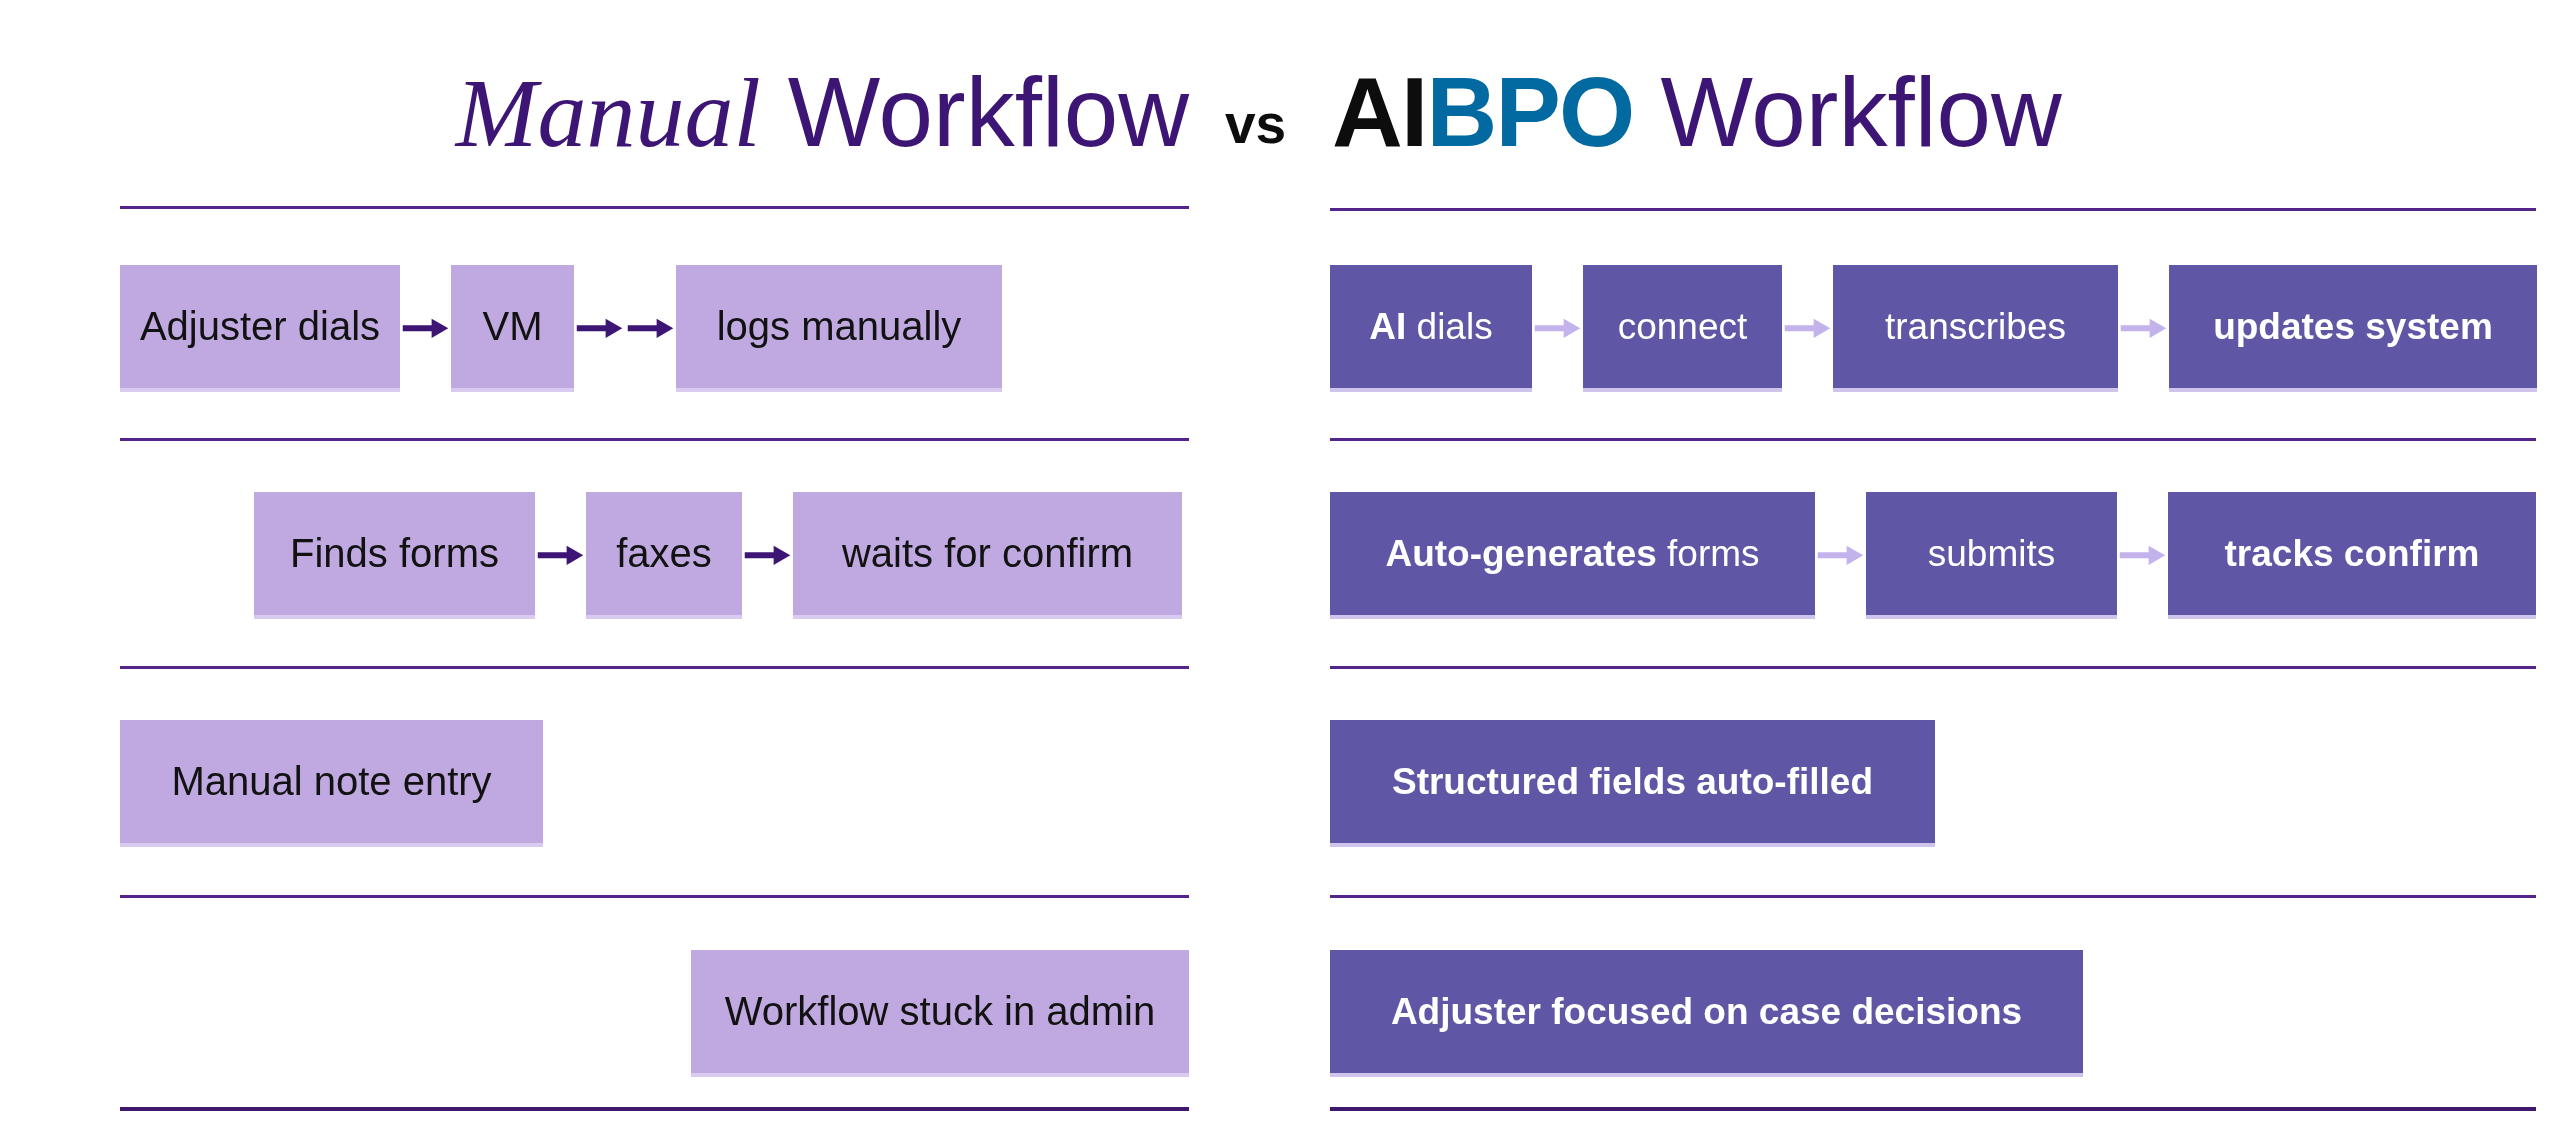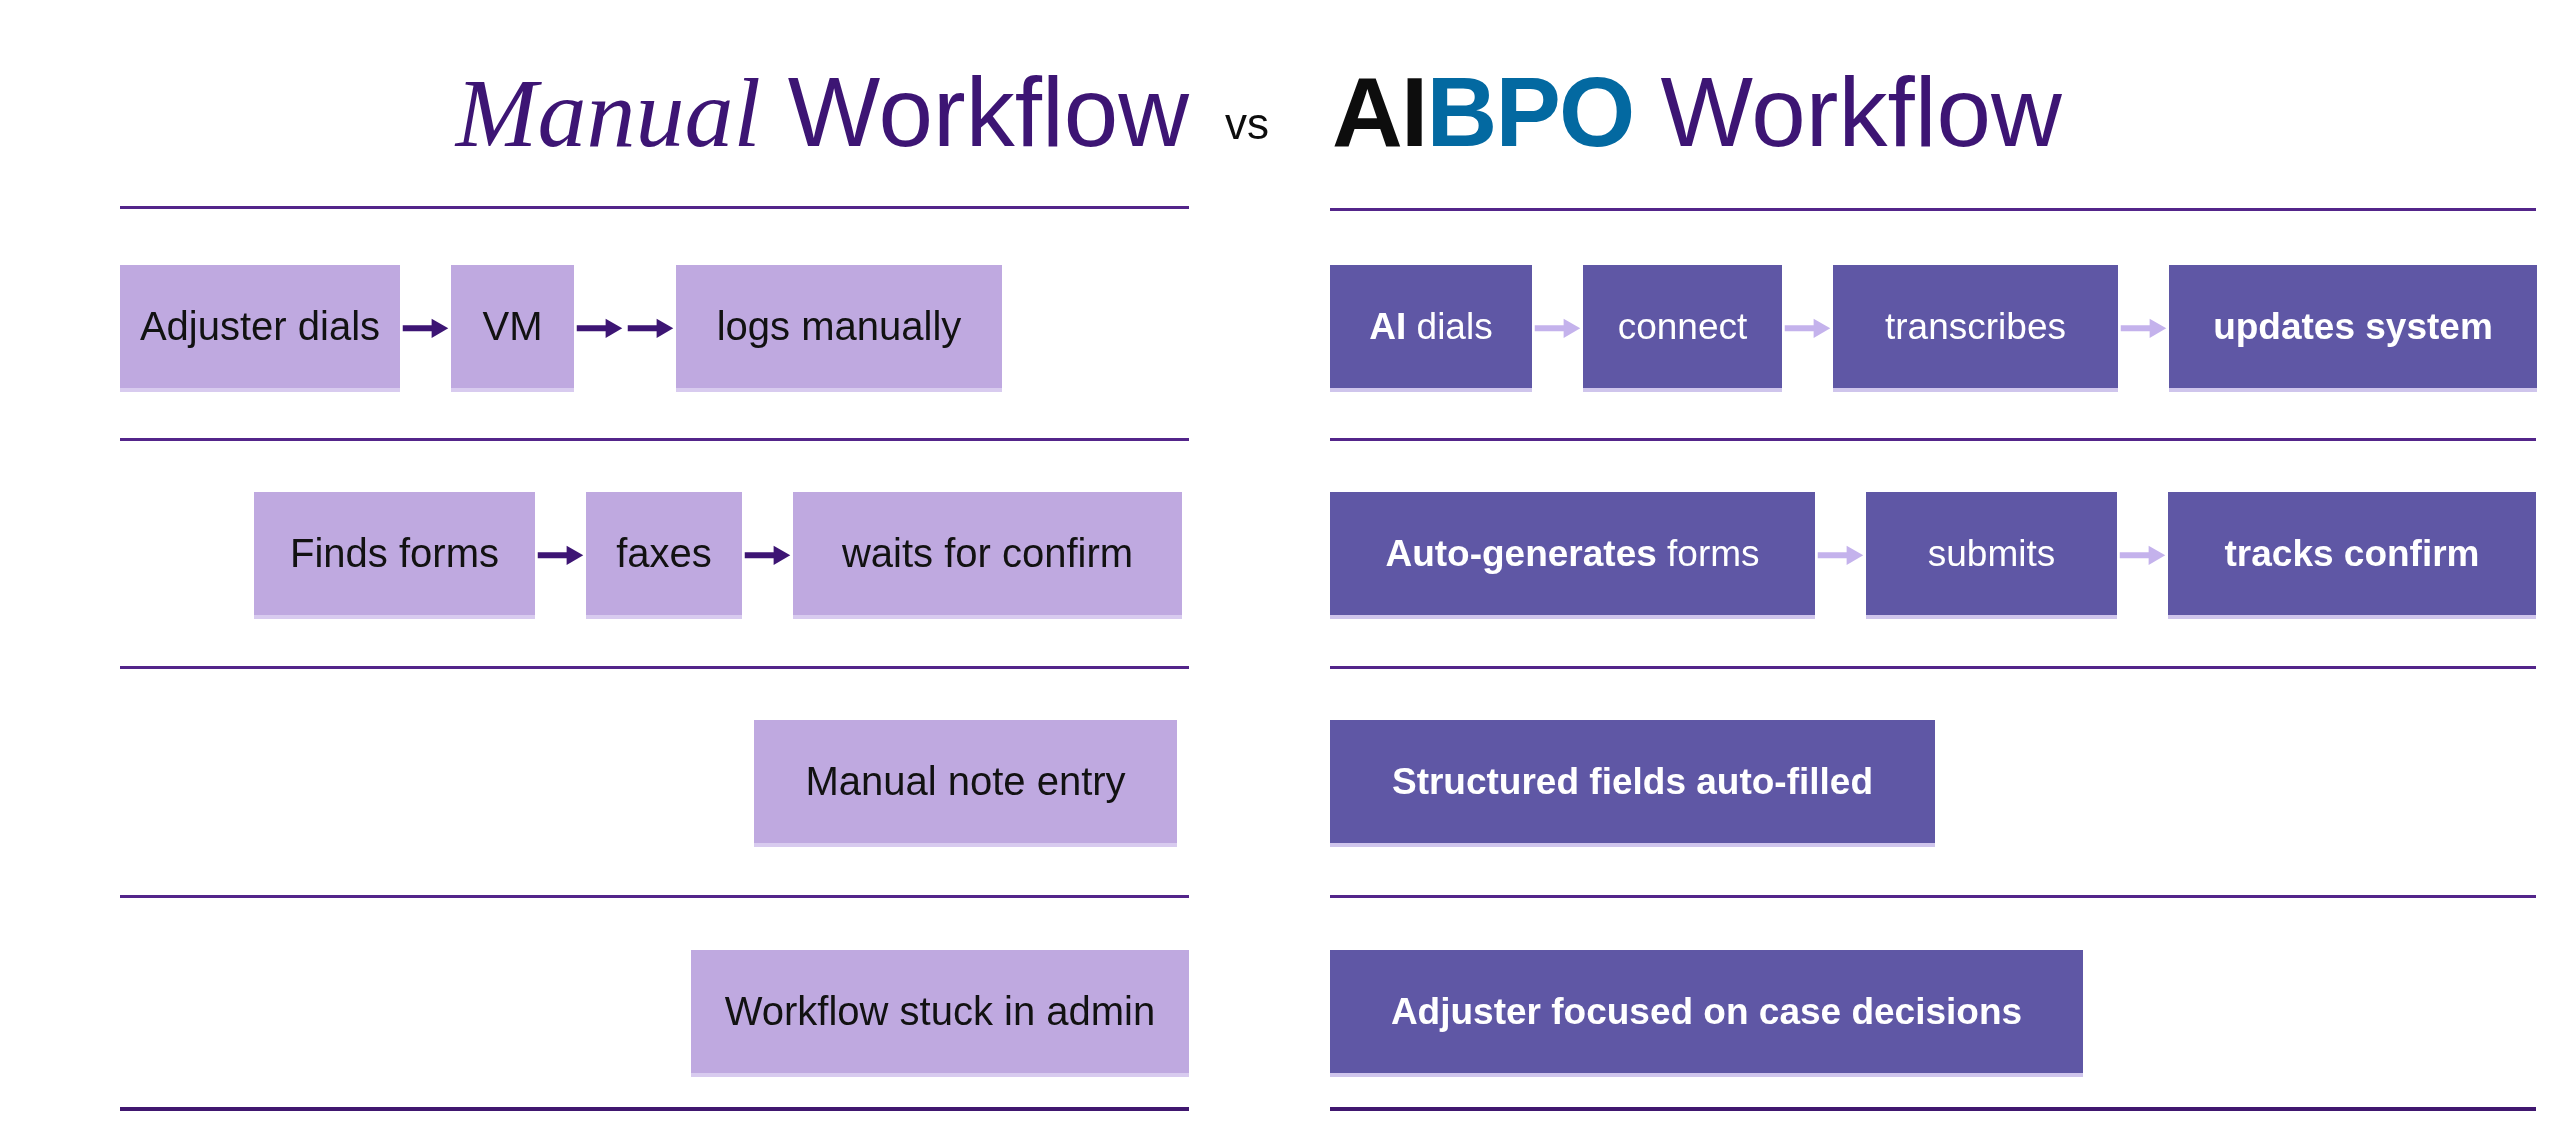--- a/index.html
+++ b/index.html
@@ -16,22 +16,22 @@
   .title-left{
     position:absolute;left:120px;top:54px;width:1069px;
     text-align:right;font-size:98px;line-height:1.05;
     color:#3d1574;white-space:nowrap;
   }
   .t-italic{
     font-family:"Liberation Serif", serif;
     font-style:italic;font-weight:500;
   }
   .vs-label{
-    position:absolute;left:1225px;top:92px;
-    font-size:44px;font-weight:normal;color:#0d0d0d;
+    position:absolute;left:1225px;top:85px;
+    font-size:55px;font-weight:bold;color:#0d0d0d;
   }
   .title-right{
     position:absolute;left:1332px;top:54px;width:1206px;
     text-align:left;font-size:98px;line-height:1.05;
     white-space:nowrap;
   }
   .t-ai{font-weight:bold;color:#0d0d0d;letter-spacing:-1.8px;}
   .t-bpo{font-weight:bold;color:#0369a1;letter-spacing:-1.8px;}
   .t-wf{color:#3d1574;}
 
@@ -136,21 +136,21 @@
         <svg width="49" height="24.5" viewBox="0 0 56 28">
           <line x1="2" y1="14" x2="38" y2="14" stroke="#3d1574" stroke-width="7"></line>
           <path d="M35 3 L54 14 L35 25 Z" fill="#3d1574"></path>
         </svg>
       </div>
     <div class="box lbox" style="width:389px">
         <span>waits for confirm</span>
       </div>
   </div>
 
-  <div class="row" style="left:108px;top:715px;width:1069px;justify-content:flex-end">
+  <div class="row" style="left:120px;top:715px;width:1069px;justify-content:flex-start">
     <div class="box lbox" style="width:423px">
         <span>Manual note entry</span>
       </div>
   </div>
 
   <div class="row" style="left:120px;top:945px;width:1069px;justify-content:flex-end">
     <div class="box lbox" style="width:498px">
         <span>Workflow stuck in admin</span>
       </div>
   </div>

